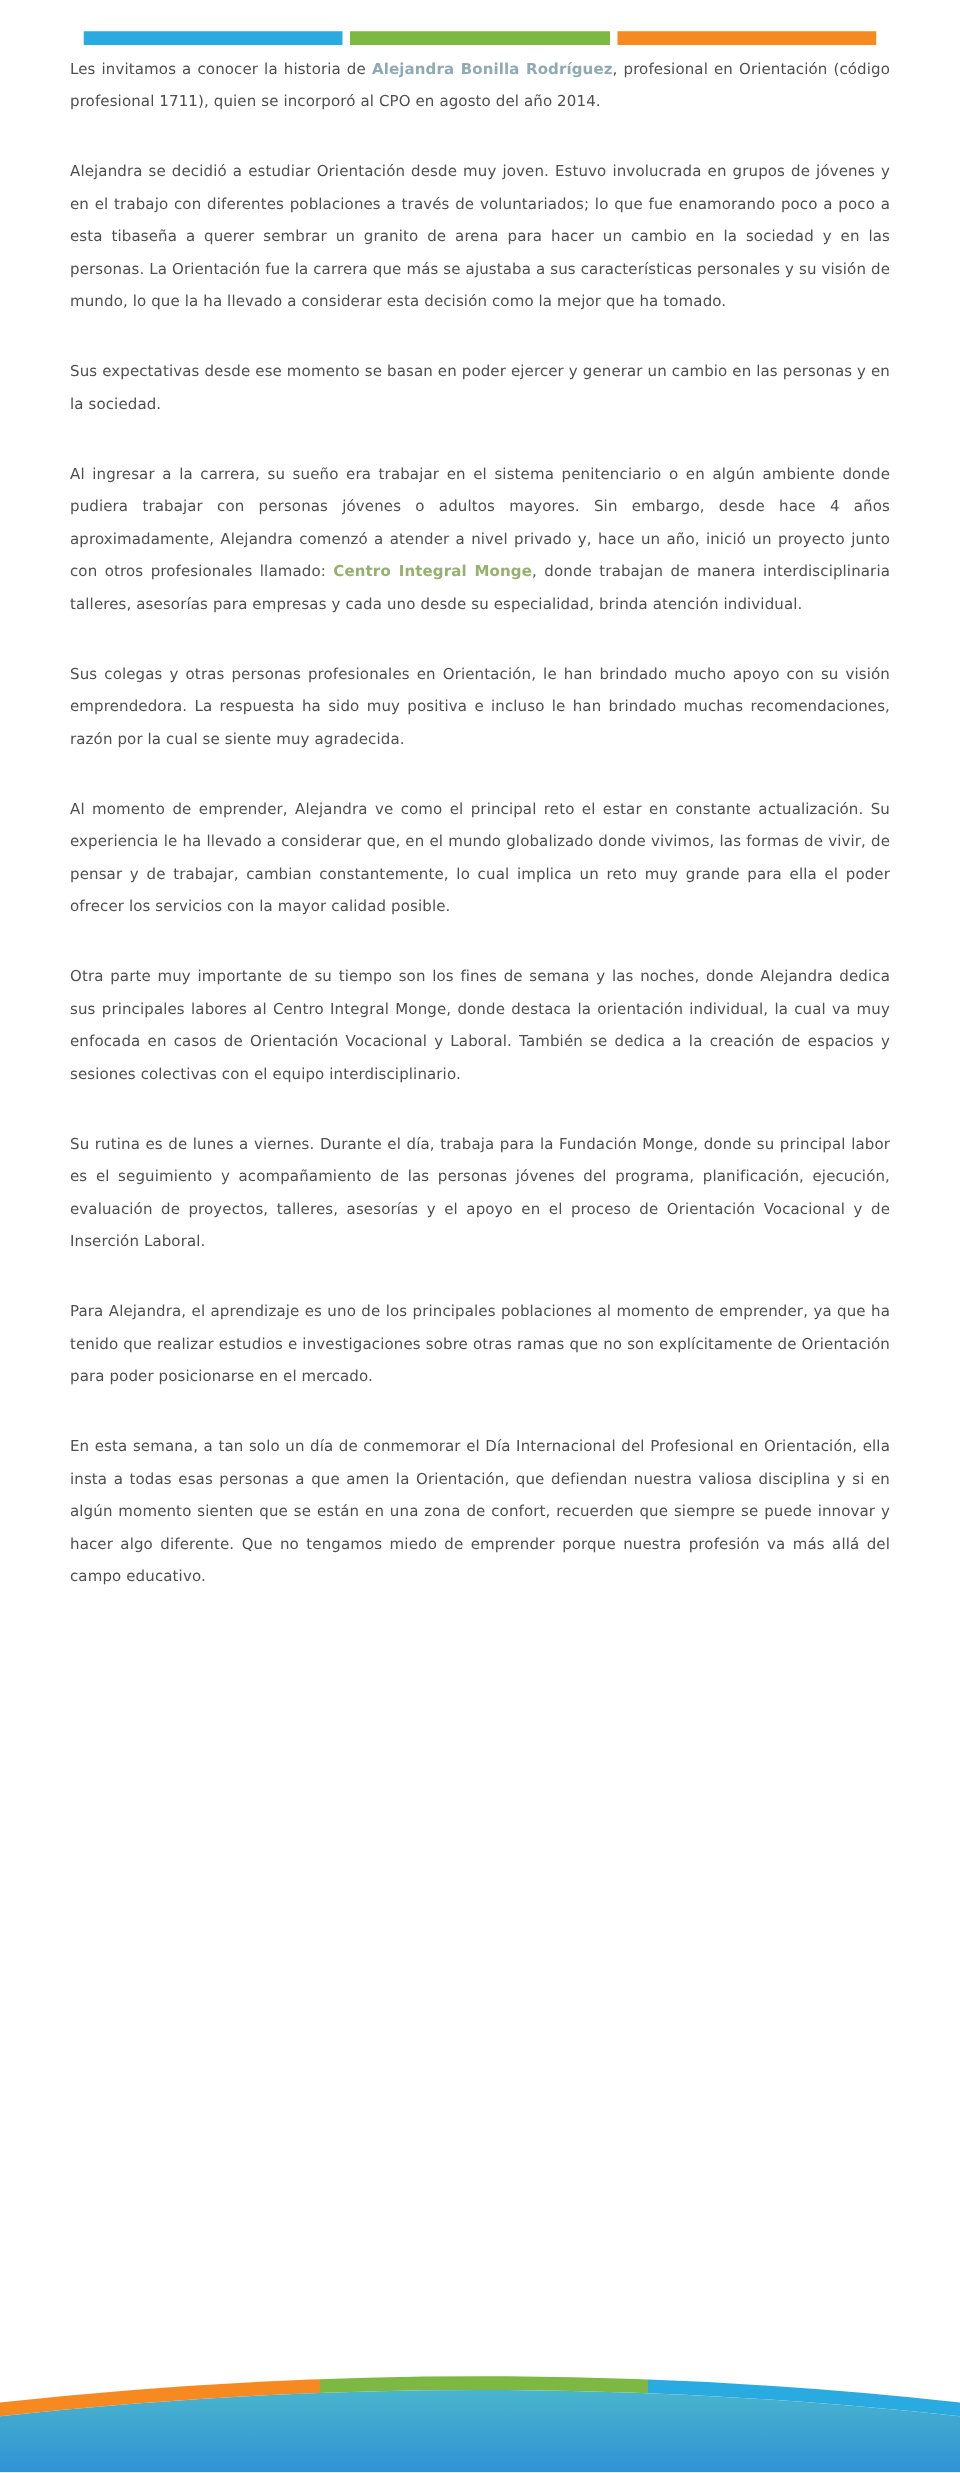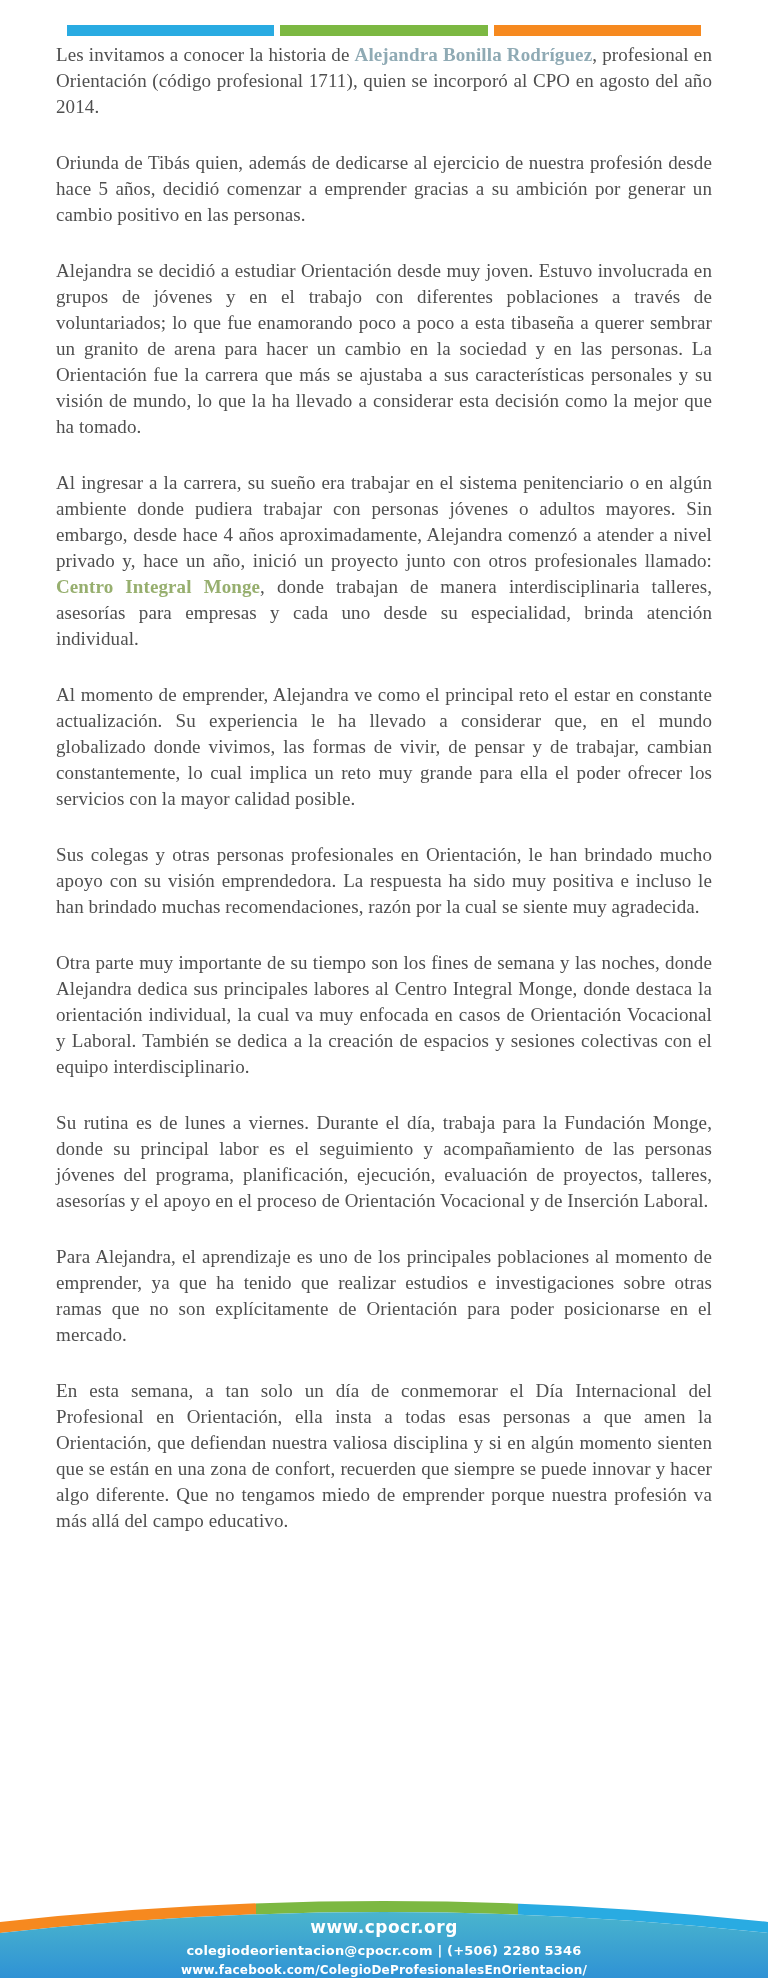--- a/index.html
+++ b/index.html
@@ -27,26 +27,25 @@
   
   .article {
     position: absolute;
     top: 42px;
     left: 56px;
     width: 656px;
     color: #4f4f4f;
   }
   .article p {
     margin: 0 0 30px 0;
-    font-size: 19px;
+    font-size: 12px;
     line-height: 26px;
     font-weight: 500;
     text-align: justify;
     letter-spacing: 0.1px;
-    font-family: Liberation Serif, serif;
   }
   .article p span.hl { font-weight: bold; }
 
   
   .footer {
     position: absolute;
     left: 0;
     bottom: 0;
     width: 768px;
     height: 95px;
@@ -82,25 +81,25 @@
 <body>
 
 <div class="top-bar">
   <div class="seg" style="background-color: rgb(41, 171, 226);"></div>
   <div class="seg" style="background-color: rgb(124, 184, 66);"></div>
   <div class="seg" style="background-color: rgb(246, 137, 31);"></div>
 </div>
 
 <div class="article" style="color: rgb(79, 79, 79);">
     <p><span>Les invitamos a conocer la historia de </span><span class="hl" style="color: rgb(143, 170, 180);">Alejandra Bonilla Rodríguez</span><span>, profesional en Orientación (código profesional 1711), quien se incorporó al CPO en agosto del año 2014.</span></p>
-    <p><span>Oriunda de Tibás quien, además de dedicarse al ejercicio de nuestra profesión desde hace 5 años, decidió comenzar a emprender gracias a su ambición por generar un cambio positivo en las personas.</span></p>
     <p><span>Alejandra se decidió a estudiar Orientación desde muy joven. Estuvo involucrada en grupos de jóvenes y en el trabajo con diferentes poblaciones a través de voluntariados; lo que fue enamorando poco a poco a esta tibaseña a querer sembrar un granito de arena para hacer un cambio en la sociedad y en las personas. La Orientación fue la carrera que más se ajustaba a sus características personales y su visión de mundo, lo que la ha llevado a considerar esta decisión como la mejor que ha tomado.</span></p>
+    <p><span>Sus expectativas desde ese momento se basan en poder ejercer y generar un cambio en las personas y en la sociedad.</span></p>
     <p><span>Al ingresar a la carrera, su sueño era trabajar en el sistema penitenciario o en algún ambiente donde pudiera trabajar con personas jóvenes o adultos mayores. Sin embargo, desde hace 4 años aproximadamente, Alejandra comenzó a atender a nivel privado y, hace un año, inició un proyecto junto con otros profesionales llamado: </span><span class="hl" style="color: rgb(151, 175, 111);">Centro Integral Monge</span><span>, donde trabajan de manera interdisciplinaria talleres, asesorías para empresas y cada uno desde su especialidad, brinda atención individual.</span></p>
+    <p><span>Sus colegas y otras personas profesionales en Orientación, le han brindado mucho apoyo con su visión emprendedora. La respuesta ha sido muy positiva e incluso le han brindado muchas recomendaciones, razón por la cual se siente muy agradecida.</span></p>
     <p><span>Al momento de emprender, Alejandra ve como el principal reto el estar en constante actualización. Su experiencia le ha llevado a considerar que, en el mundo globalizado donde vivimos, las formas de vivir, de pensar y de trabajar, cambian constantemente, lo cual implica un reto muy grande para ella el poder ofrecer los servicios con la mayor calidad posible.</span></p>
-    <p><span>Sus colegas y otras personas profesionales en Orientación, le han brindado mucho apoyo con su visión emprendedora. La respuesta ha sido muy positiva e incluso le han brindado muchas recomendaciones, razón por la cual se siente muy agradecida.</span></p>
     <p><span>Otra parte muy importante de su tiempo son los fines de semana y las noches, donde Alejandra dedica sus principales labores al Centro Integral Monge, donde destaca la orientación individual, la cual va muy enfocada en casos de Orientación Vocacional y Laboral. También se dedica a la creación de espacios y sesiones colectivas con el equipo interdisciplinario.</span></p>
     <p><span>Su rutina es de lunes a viernes. Durante el día, trabaja para la Fundación Monge, donde su principal labor es el seguimiento y acompañamiento de las personas jóvenes del programa, planificación, ejecución, evaluación de proyectos, talleres, asesorías y el apoyo en el proceso de Orientación Vocacional y de Inserción Laboral.</span></p>
     <p><span>Para Alejandra, el aprendizaje es uno de los principales poblaciones al momento de emprender, ya que ha tenido que realizar estudios e investigaciones sobre otras ramas que no son explícitamente de Orientación para poder posicionarse en el mercado.</span></p>
     <p><span>En esta semana, a tan solo un día de conmemorar el Día Internacional del Profesional en Orientación, ella insta a todas esas personas a que amen la Orientación, que defiendan nuestra valiosa disciplina y si en algún momento sienten que se están en una zona de confort, recuerden que siempre se puede innovar y hacer algo diferente. Que no tengamos miedo de emprender porque nuestra profesión va más allá del campo educativo.</span></p>
   </div>
 
 <div class="footer">
   <svg width="768" height="95" viewBox="0 0 768 95" aria-hidden="true">
     <defs>
       <linearGradient id="stripeGrad" x1="0" y1="0" x2="1" y2="0">
@@ -112,18 +111,13 @@
         <stop offset="1" stop-color="#29abe2"></stop>
       </linearGradient>
       <linearGradient id="bandGrad" x1="0" y1="0" x2="0" y2="1">
         <stop offset="0" stop-color="#4ab5cd"></stop>
         <stop offset="1" stop-color="#2f92d5"></stop>
       </linearGradient>
     </defs>
     <path d="M0,39 Q384,-3 768,39 L768,50 Q384,8 0,50 Z" fill="url(#stripeGrad)"></path>
     <path d="M0,50 Q384,8 768,50 L768,95 L0,95 Z" fill="url(#bandGrad)"></path>
   </svg>
-  <div class="footer-text">
-    <div class="footer-site">www.cpocr.org</div>
-    <div class="footer-contact">colegiodeorientacion@cpocr.com | (+506) 2280 5346</div>
-    <div class="footer-facebook">www.facebook.com/ColegioDeProfesionalesEnOrientacion/</div>
-  </div>
 </div>
 
 </body></html>

